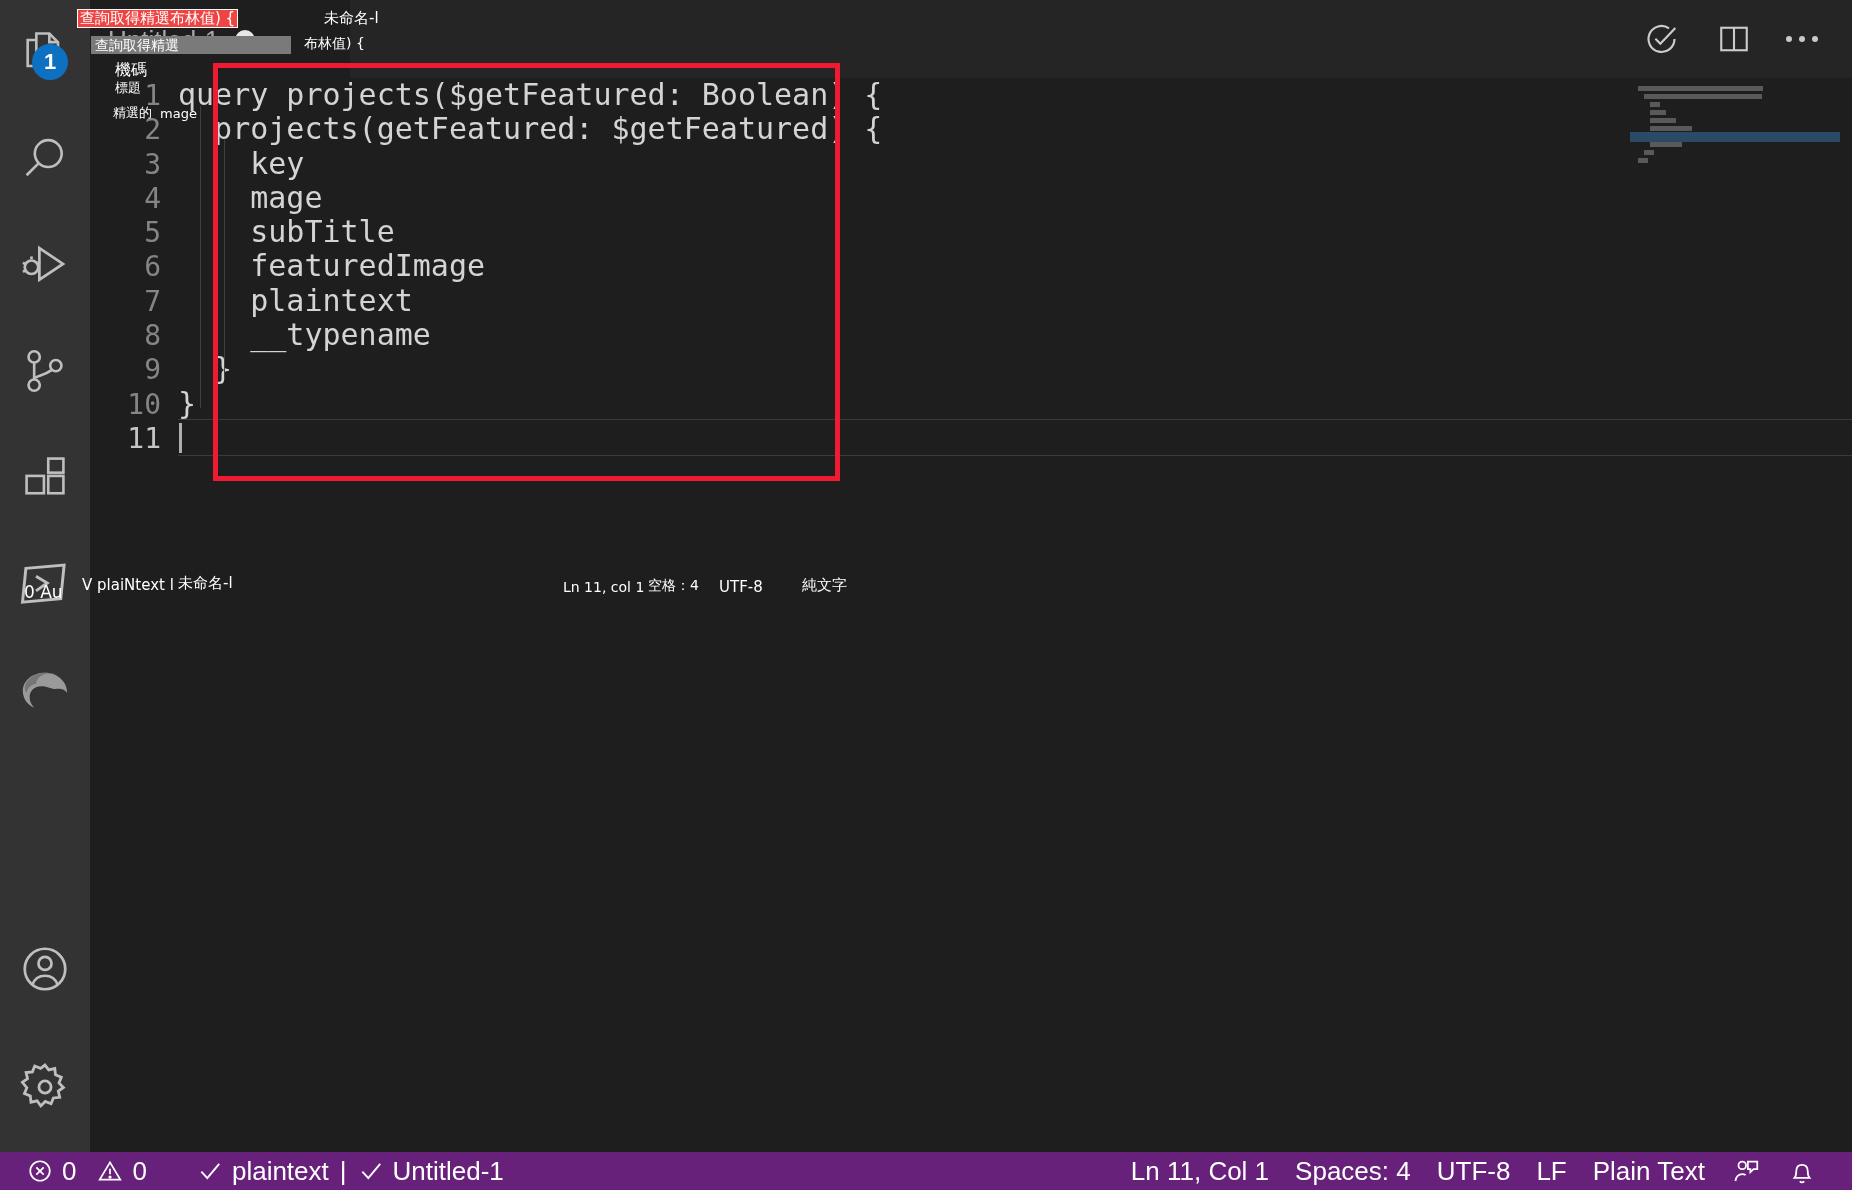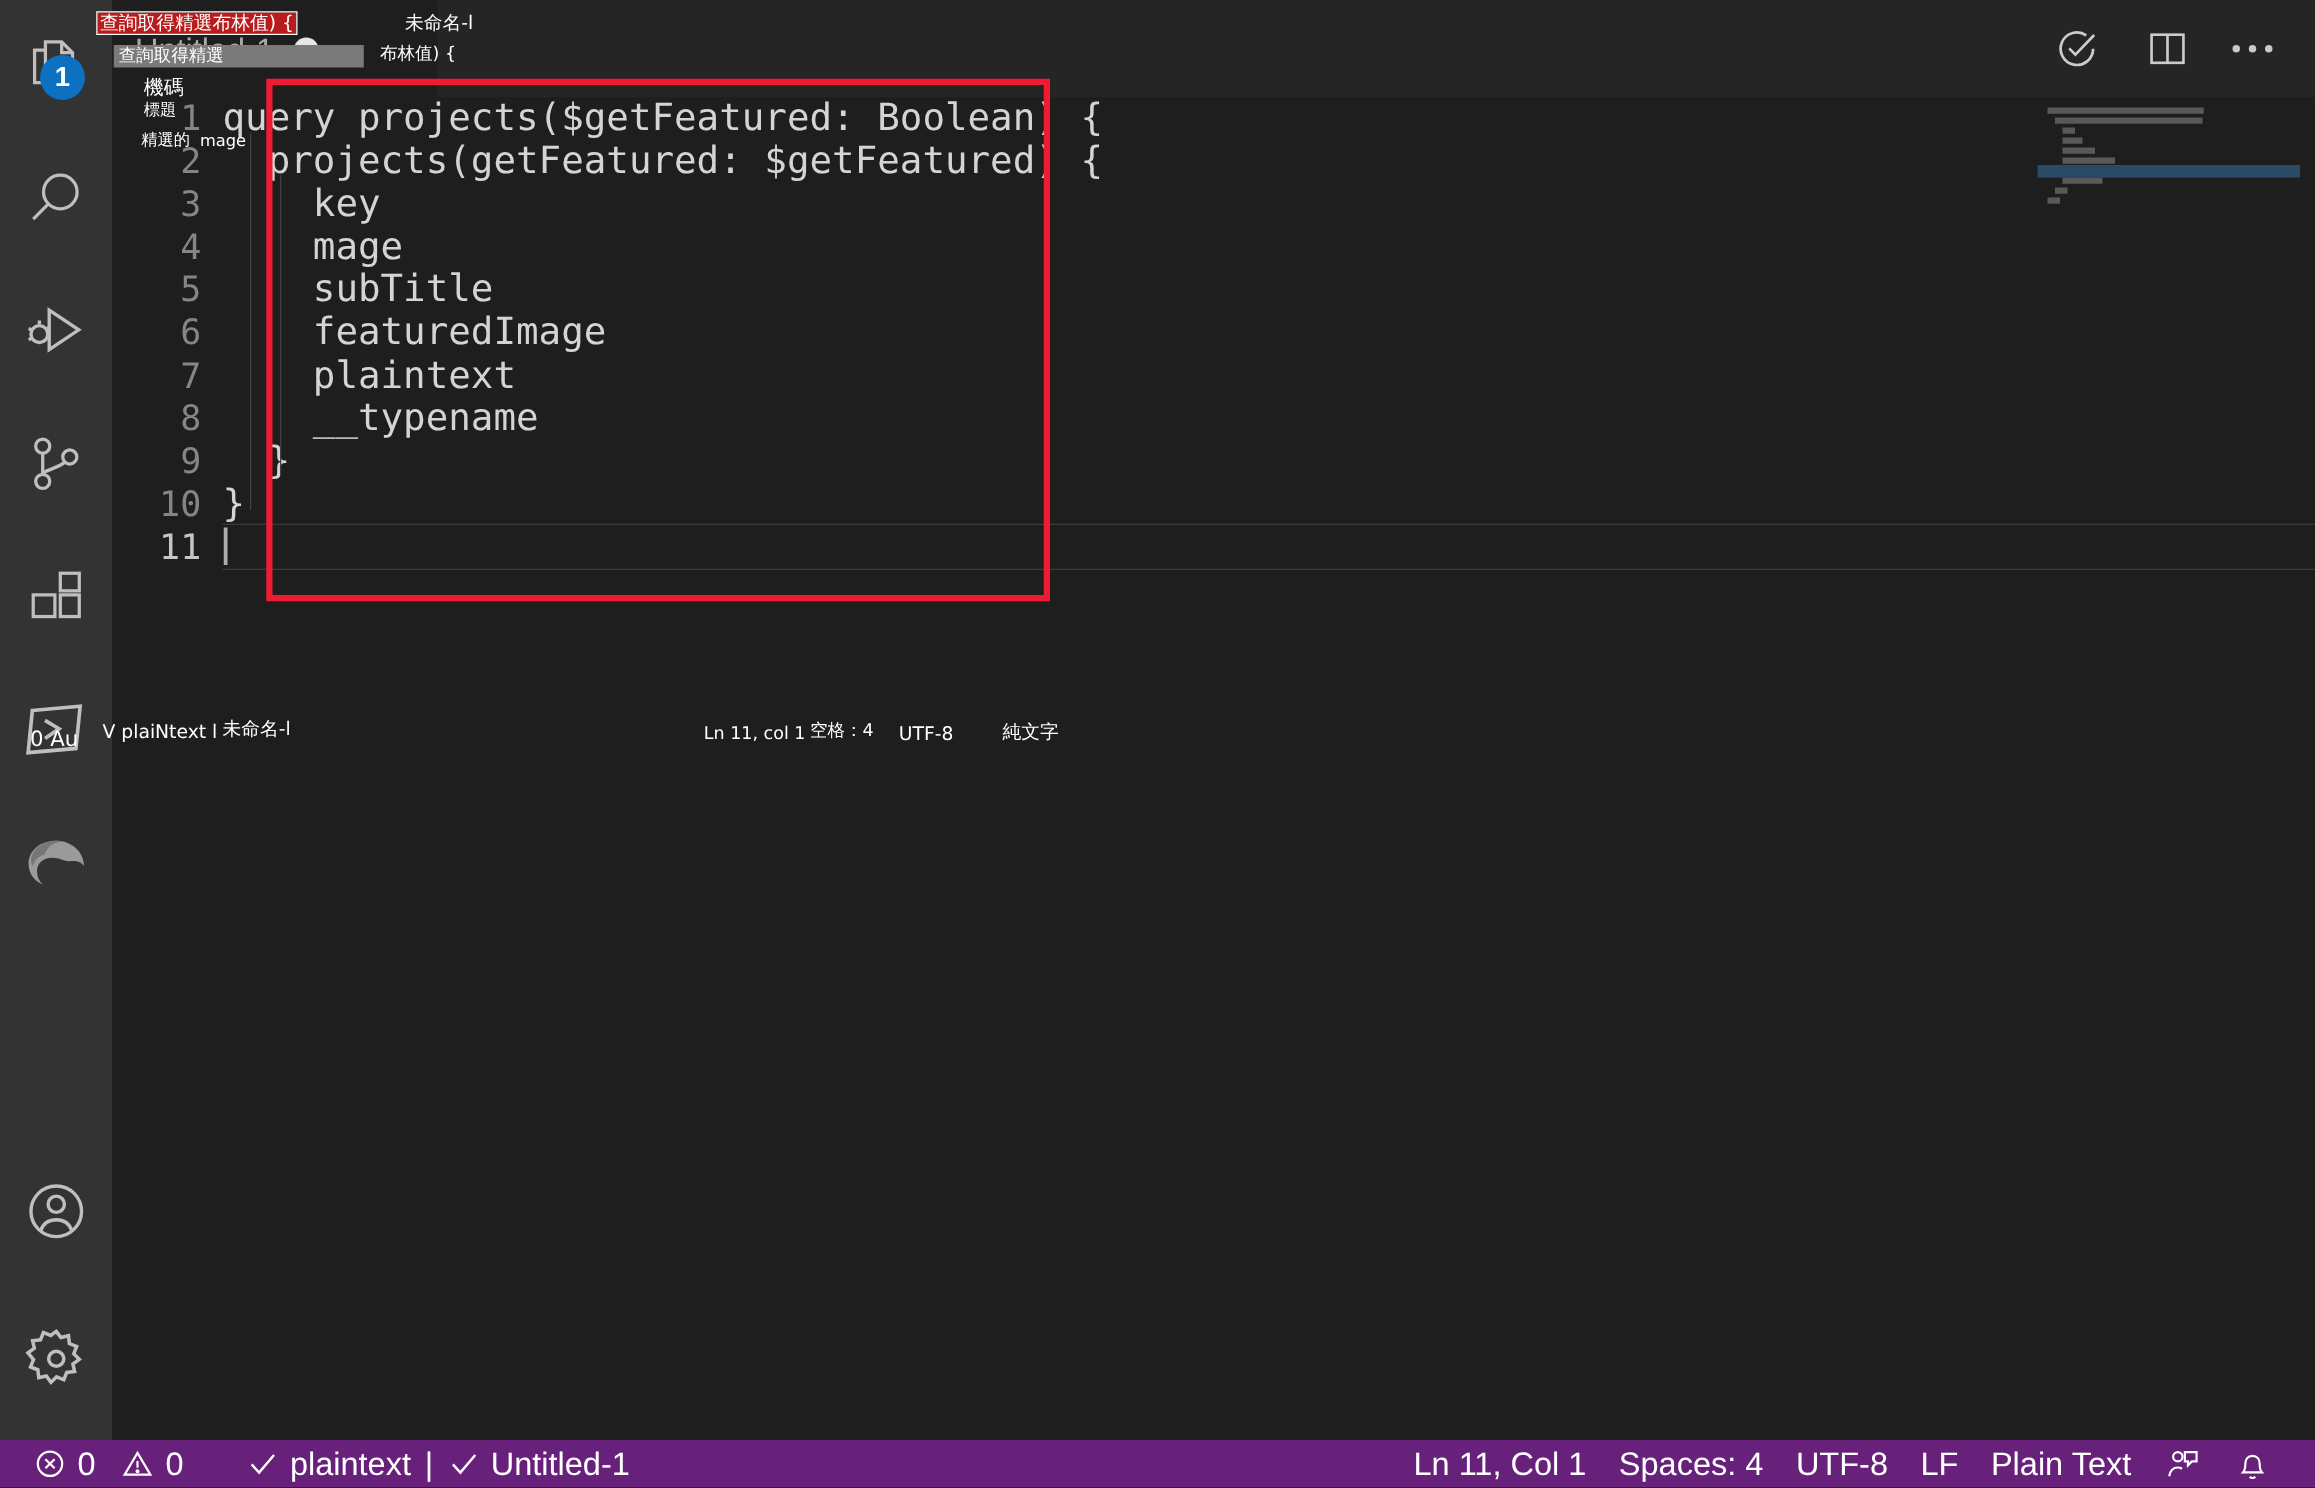--- a/index.html
+++ b/index.html
@@ -176,21 +176,21 @@
     pointer-events: none;
   }
   .ov {
     position: absolute;
     color: #ffffff;
     font-family: "DejaVu Sans", sans-serif;
     white-space: nowrap;
     line-height: 1;
   }
   .ov.boxed {
-    background: #b91c1c;
+    background: #ef4444;
     outline: 1px solid #ffffff;
     padding: 1px 2px;
   }
   .ov.graybar {
     background: #7a7a7a;
     color: #ffffff;
     padding: 2px 4px;
   }
 
   
@@ -397,21 +397,21 @@
 
     <div class="redbox"></div>
   </div>
 
   <div class="overlay" id="overlay-layer">
       <div class="ov boxed" style="left: 78px; top: 10px; font-size: 15px;">查詢取得精選布林值) {</div>
       <div class="ov" style="left: 324px; top: 11px; font-size: 15px;">未命名-l</div>
       <div class="ov graybar" style="left: 91px; top: 36px; font-size: 14px; min-width: 200px;">查詢取得精選</div>
       <div class="ov" style="left: 304px; top: 36px; font-size: 14px;">布林值) {</div>
       <div class="ov" style="left: 115px; top: 62px; font-size: 16px;">機碼</div>
-      <div class="ov" style="left: 115px; top: 81px; font-size: 13px; font-family: Liberation Serif, serif;">標題</div>
+      <div class="ov" style="left: 115px; top: 81px; font-size: 13px;">標題</div>
       <div class="ov" style="left: 113px; top: 106px; font-size: 13px;">精選的</div>
       <div class="ov" style="left: 160px; top: 107px; font-size: 13px;">mage</div>
       <div class="ov" style="left: 24px; top: 584px; font-size: 17px;">0 Au</div>
       <div class="ov" style="left: 82px; top: 578px; font-size: 15px;">V plaiNtext l</div>
       <div class="ov" style="left: 178px; top: 576px; font-size: 15px;">未命名-l</div>
       <div class="ov" style="left: 563px; top: 580px; font-size: 14px;">Ln 11, col 1</div>
       <div class="ov" style="left: 648px; top: 578px; font-size: 14px;">空格：4</div>
       <div class="ov" style="left: 719px; top: 580px; font-size: 15px;">UTF-8</div>
       <div class="ov" style="left: 802px; top: 578px; font-size: 15px;">純文字</div>
     </div>

